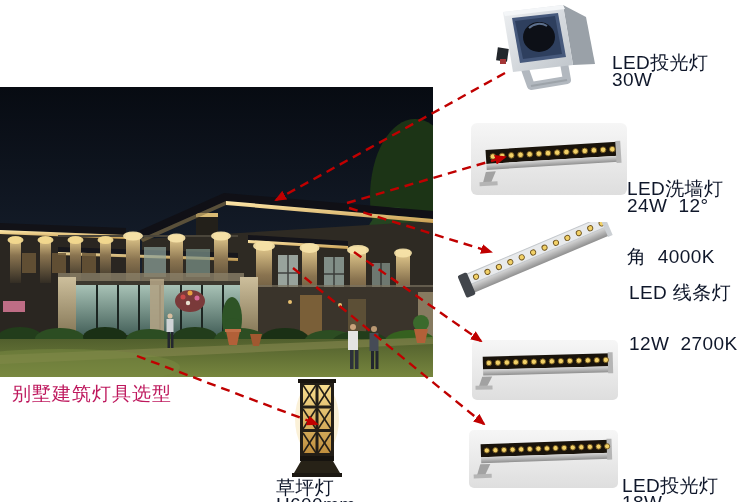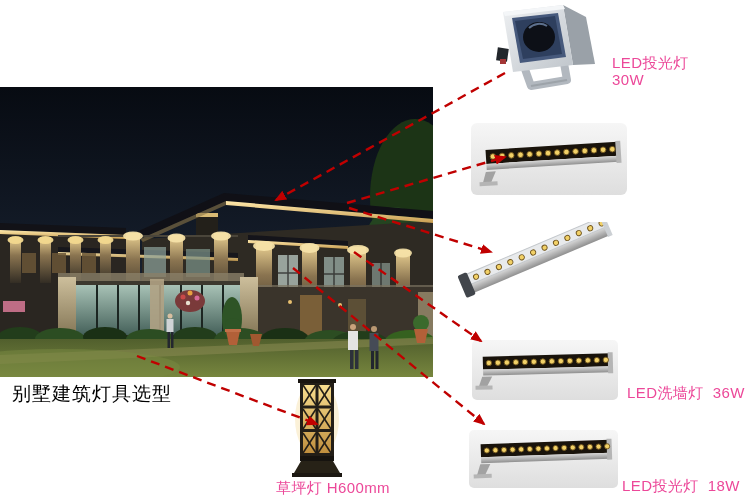--- a/index.html
+++ b/index.html
@@ -1,21 +1,21 @@
 <!DOCTYPE html>
 <html><head>
 <meta charset="utf-8">
 <style>
   html,body{margin:0;padding:0;background:#fff;}
   .stage{position:relative;width:750px;height:502px;background:#fff;overflow:hidden;
          font-family:"Liberation Sans","DejaVu Sans",sans-serif;}
   .photo{position:absolute;left:0;top:87px;z-index:1;}
   svg.fx{position:absolute;z-index:2;}
-  .lbl{position:absolute;z-index:3;font-size:15px;line-height:17px;color:#ec4899;letter-spacing:.4px;white-space:pre-wrap;}
-  .title{position:absolute;left:12px;top:381px;z-index:3;font-size:19px;color:#000000;letter-spacing:1px;white-space:pre-wrap;}
+  .lbl{position:absolute;z-index:3;font-size:19px;line-height:17px;color:#0f172a;letter-spacing:.4px;white-space:pre-wrap;}
+  .title{position:absolute;left:12px;top:381px;z-index:3;font-size:19px;color:#be185d;letter-spacing:1px;white-space:pre-wrap;}
   .arrows{position:absolute;left:0;top:0;z-index:4;pointer-events:none;}
   .defsonly{position:absolute;width:0;height:0;}
 </style>
 </head>
 <body>
 
 <div class="stage">
 
   <svg class="defsonly" aria-hidden="true">
     <defs>
@@ -233,20 +233,22 @@
           <circle cx="115.0" cy="31" r="2.8" fill="#f2d167" stroke="#6e531c" stroke-width="0.9"></circle>
           <circle cx="124.2" cy="31" r="2.8" fill="#f2d167" stroke="#6e531c" stroke-width="0.9"></circle>
           <circle cx="133.4" cy="31" r="2.8" fill="#f2d167" stroke="#6e531c" stroke-width="0.9"></circle>
           <circle cx="142.6" cy="31" r="2.8" fill="#f2d167" stroke="#6e531c" stroke-width="0.9"></circle>
         </g>
       <polygon points="15,46 25,46 19,58 11,58" fill="#a2a2a2"></polygon>
       <rect x="8" y="56" width="18" height="4" fill="#b5b5b5"></rect>
     </g>
   </svg>
   <div class="lbl" style="left:627px;top:146px;width:122px">
+    <div>LED洗墙灯  24W  12°</div>
+    <div>角  4000K</div>
   </div>
 
   <svg class="fx" style="left:453px;top:222px" width="172" height="85" viewBox="0 0 172 85">
     <g transform="translate(14,64) rotate(-23)">
       <rect x="0" y="0" width="152" height="9" fill="url(#alu)"></rect>
       <rect x="0" y="-11" width="152" height="11" fill="#e8eaec" stroke="#c3c7cb" stroke-width="1"></rect>
       <g>
           <circle cx="12.0" cy="-5" r="2.6" fill="#f2d167" stroke="#6e531c" stroke-width="0.9"></circle>
           <circle cx="24.4" cy="-5" r="2.6" fill="#f2d167" stroke="#6e531c" stroke-width="0.9"></circle>
           <circle cx="36.8" cy="-5" r="2.6" fill="#f2d167" stroke="#6e531c" stroke-width="0.9"></circle>
@@ -257,20 +259,24 @@
           <circle cx="98.8" cy="-5" r="2.6" fill="#f2d167" stroke="#6e531c" stroke-width="0.9"></circle>
           <circle cx="111.2" cy="-5" r="2.6" fill="#f2d167" stroke="#6e531c" stroke-width="0.9"></circle>
           <circle cx="123.6" cy="-5" r="2.6" fill="#f2d167" stroke="#6e531c" stroke-width="0.9"></circle>
           <circle cx="136.0" cy="-5" r="2.6" fill="#f2d167" stroke="#6e531c" stroke-width="0.9"></circle>
           <circle cx="148.4" cy="-5" r="2.6" fill="#f2d167" stroke="#6e531c" stroke-width="0.9"></circle>
         </g>
       <rect x="-5" y="-13" width="10" height="24" rx="2" fill="#41454b"></rect>
       <rect x="149" y="-12" width="5" height="22" fill="#ccd0d4"></rect>
     </g>
   </svg>
+  <div class="lbl" style="left:629px;top:250px;width:110px">
+    <div>LED 线条灯</div>
+    <div>12W  2700K</div>
+  </div>
 
   <svg class="fx" style="left:471px;top:339px" width="150" height="64" viewBox="0 0 150 64">
     <rect x="1" y="1" width="146" height="60" rx="5" fill="url(#panel)"></rect>
     <g transform="rotate(-1.5 74 28)">
       <rect x="12" y="16" width="128" height="13" fill="#19130b"></rect>
       <rect x="12" y="29" width="128" height="6" fill="url(#alu)"></rect>
       <rect x="137" y="15" width="5" height="21" fill="#b5b5b5"></rect>
       <g>
           <circle cx="18.0" cy="22.5" r="2.7" fill="#f2d167" stroke="#6e531c" stroke-width="0.9"></circle>
           <circle cx="27.0" cy="22.5" r="2.7" fill="#f2d167" stroke="#6e531c" stroke-width="0.9"></circle>
@@ -285,21 +291,20 @@
           <circle cx="108.0" cy="22.5" r="2.7" fill="#f2d167" stroke="#6e531c" stroke-width="0.9"></circle>
           <circle cx="117.0" cy="22.5" r="2.7" fill="#f2d167" stroke="#6e531c" stroke-width="0.9"></circle>
           <circle cx="126.0" cy="22.5" r="2.7" fill="#f2d167" stroke="#6e531c" stroke-width="0.9"></circle>
           <circle cx="135.0" cy="22.5" r="2.7" fill="#f2d167" stroke="#6e531c" stroke-width="0.9"></circle>
         </g>
       <polygon points="11,36 21,36 15,47 7,47" fill="#a2a2a2"></polygon>
       <rect x="4" y="45" width="17" height="4" fill="#b5b5b5"></rect>
     </g>
   </svg>
   <div class="lbl" style="left:627px;top:350px;width:122px">
-    <div>LED洗墙灯  36W</div>
   </div>
 
   <svg class="fx" style="left:468px;top:429px" width="153" height="62" viewBox="0 0 153 62">
     <rect x="1" y="1" width="149" height="58" rx="5" fill="url(#panel)"></rect>
     <g transform="rotate(-2 76 26)">
       <rect x="13" y="13" width="129" height="13" fill="#19130b"></rect>
       <rect x="13" y="26" width="129" height="6" fill="url(#alu)"></rect>
       <rect x="139" y="12" width="5" height="21" fill="#b5b5b5"></rect>
       <g>
           <circle cx="19.0" cy="19.5" r="2.6" fill="#f2d167" stroke="#6e531c" stroke-width="0.9"></circle>

